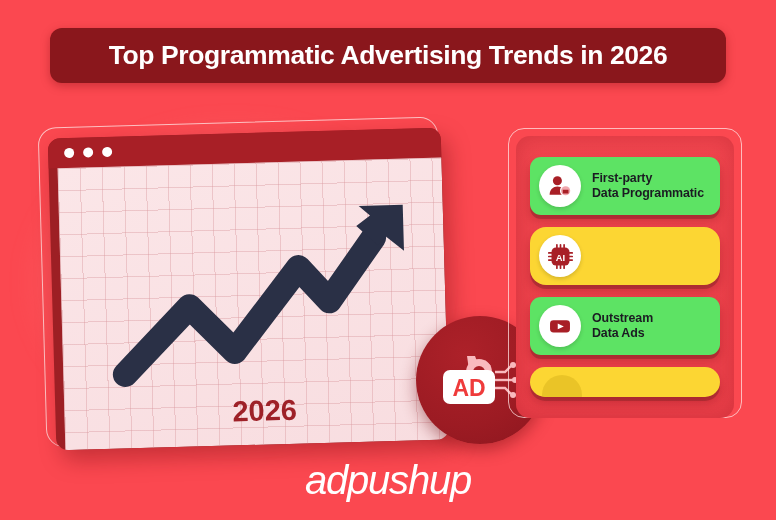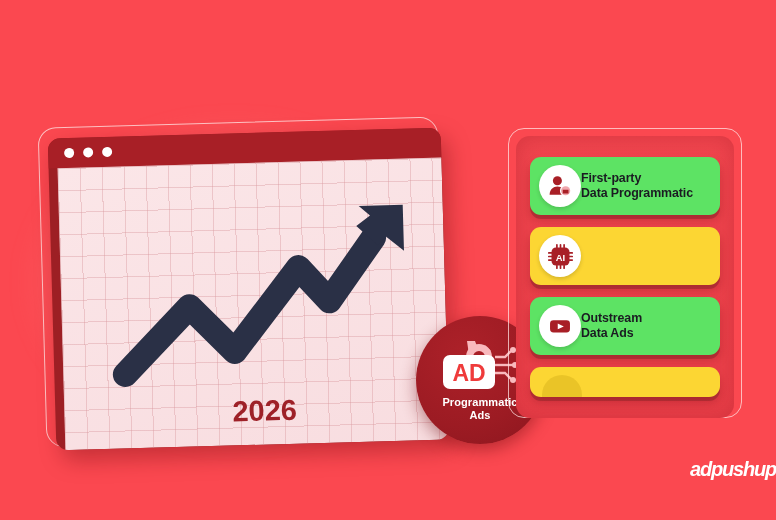--- a/index.html
+++ b/index.html
@@ -147,33 +147,33 @@
     position: relative;
     height: 58px;
     border-radius: 11px;
     margin-bottom: 12px;
     display: flex;
     align-items: center;
     padding-left: 9px;
     box-shadow: 0 4px 0 rgba(0,0,0,.17), 0 6px 10px rgba(120,12,18,.28);
   }
   .trend-card.green { background: #5de364; }
-  .trend-card.yellow { background: #fcd633; }
+  .trend-card.yellow { background: #fcd633; border-radius: 16px; }
   .card-icon-wrap {
     flex: 0 0 auto;
     width: 42px; height: 42px;
     border-radius: 50%;
     background: #ffffff;
     display: flex;
     align-items: center;
     justify-content: center;
     box-shadow: 0 2px 4px rgba(0,0,0,.16);
   }
   .card-label {
-    margin-left: 0;
+    margin-left: 11px;
     font-size: 12.4px;
     font-weight: bold;
     line-height: 15px;
     color: #1b1b22;
     letter-spacing: -.1px;
   }
   .trend-card.partial {
     height: 30px;
     overflow: hidden;
     margin-bottom: 0;
@@ -183,33 +183,36 @@
     left: 12px; top: 8px;
     width: 40px; height: 40px;
     border-radius: 50%;
     background: rgba(218,182,30,.55);
   }
 
   
   #brand-logo {
     position: absolute;
     left: 0; right: 0; top: 458px;
-    text-align: right;
+    text-align: center;
     color: #ffffff;
-    font-size: 20px;
-    font-weight: bold;
+    font-size: 40px;
+    font-weight: normal;
     font-style: italic;
     letter-spacing: -1.2px;
   }
 </style>
 </head>
 <body>
 
 <div id="stage">
 
+  <div id="title-banner">
+    <span id="title-text">Top Programmatic Advertising Trends in 2026</span>
+  </div>
 
   <div id="browser-glow"></div>
   <div id="browser-outline"></div>
 
   <div id="browser-window">
     <div id="browser-titlebar">
       <span class="win-dot"></span>
       <span class="win-dot"></span>
       <span class="win-dot"></span>
     </div>
@@ -242,24 +245,20 @@
         <g fill="#f9b9bd">
           <circle cx="76" cy="11" r="3"></circle>
           <circle cx="78" cy="26" r="3"></circle>
           <circle cx="76" cy="41" r="3"></circle>
         </g>
 
         <rect x="6" y="16" width="52" height="34" rx="7" fill="#ffffff"></rect>
         <text x="32" y="42" font-family="Liberation Sans, sans-serif" font-size="23" font-weight="bold" fill="#ef3b3b" text-anchor="middle">AD</text>
       </svg>
     </div>
-    <div id="badge-caption">
-      <span>Programmatic</span><br>
-      <span>Ads</span>
-    </div>
   </div>
 
   <div id="right-panel-outline"></div>
   <div id="right-panel">
 
     <div class="trend-card green">
       <span class="card-icon-wrap">
         <svg viewBox="0 0 30 30" width="26" height="26">
           <circle cx="12" cy="9" r="5.2" fill="#a81f26"></circle>
           <path d="M3 25 c0-6 4.2-9.5 9-9.5 s9 3.5 9 9.5 z" fill="#a81f26"></path>

